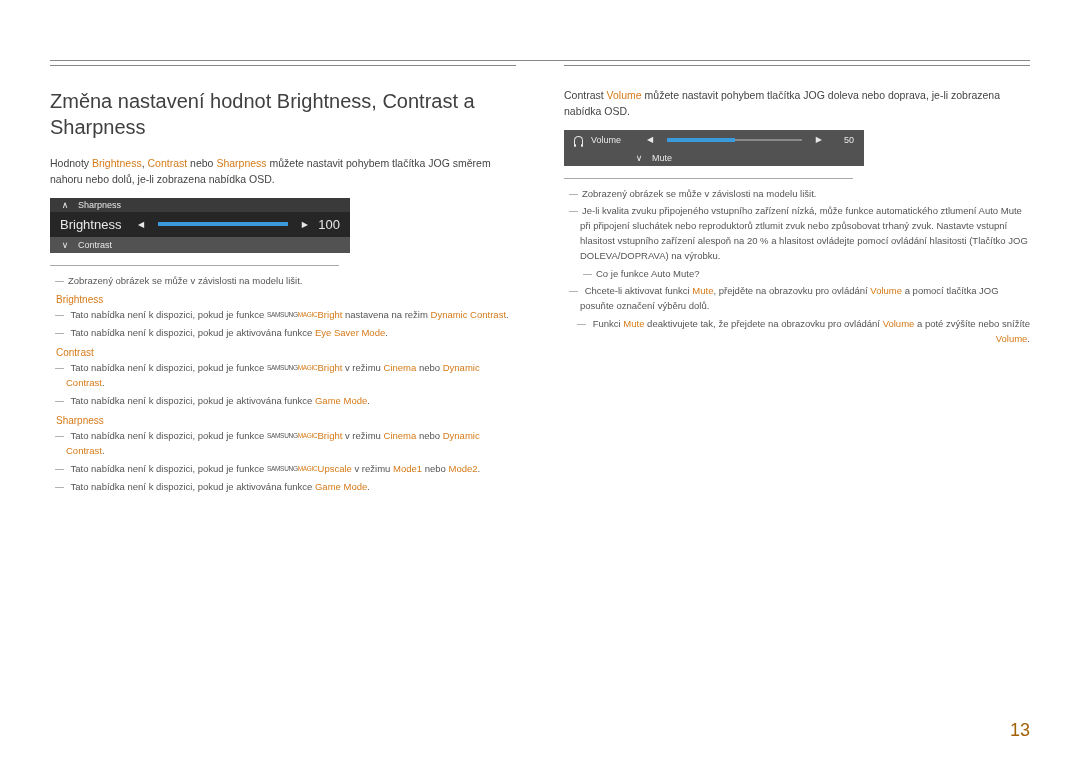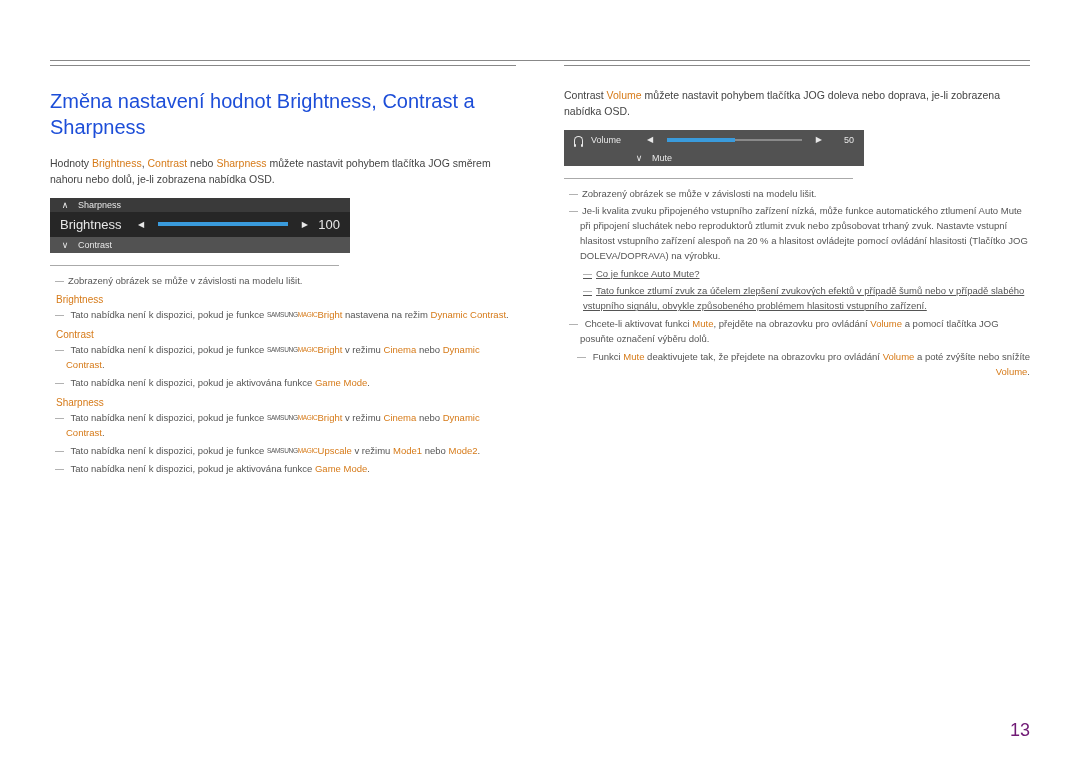--- a/index.html
+++ b/index.html
@@ -19,21 +19,21 @@
   }
   .col {
     flex: 1;
     border-top: 1px solid #888;
     margin-top: 4px;
     padding-top: 22px;
   }
   h2 {
     font-size: 20px;
     font-weight: 500;
-    color: #1d4ed8;
+    color: #404040;
     margin-bottom: 16px;
     line-height: 1.3;
   }
   .para {
     font-size: 10.5px;
     line-height: 1.5;
     color: #444;
     margin-bottom: 10px;
   }
   .orange { color: #d67a18; }
@@ -82,32 +82,32 @@
     color: #555;
     margin: 3px 0 3px 16px;
     text-indent: -11px;
   }
   .note::before {
     content: "―";
     color: #888;
     margin-right: 4px;
     font-size: 9px;
   }
-  .note.sub { margin-left: 30px; text-decoration: underline; }
+  .note.sub { margin-left: 30px; }
   .subhead {
     font-size: 10px;
     color: #d67a18;
     margin: 6px 0 3px 6px;
   }
   .pagenum {
     position: absolute;
     bottom: 22px;
     right: 50px;
     font-size: 18px;
-    color: #701a75;
+    color: #a16207;
   }
   .headphone {
     display:inline-block;
     width:9px; height:9px;
     border:1.3px solid #e8e8e8;
     border-bottom:none;
     border-radius: 6px 6px 0 0;
     position:relative;
     top:1px;
   }
@@ -154,20 +154,23 @@
       </div>
     </div>
 
     <hr class="thin">
 
     <p class="note">Zobrazený obrázek se může v závislosti na modelu lišit.</p>
 
     <p class="subhead">Brightness</p>
     <p class="note">
       <span>Tato nabídka není k dispozici, pokud je funkce </span><span class="tiny">SAMSUNG</span><span class="orange"><span class="tiny">MAGIC</span><span>Bright</span></span><span> nastavena na režim </span><span class="orange">Dynamic Contrast</span><span>.</span>
+    </p>
+    <p class="note">
+      <span>Tato nabídka není k dispozici, pokud je aktivována funkce </span><span class="orange">Eye Saver Mode</span><span>.</span>
     </p>
 
     <p class="subhead">Contrast</p>
     <p class="note">
       <span>Tato nabídka není k dispozici, pokud je funkce </span><span class="tiny">SAMSUNG</span><span class="orange"><span class="tiny">MAGIC</span><span>Bright</span></span><span> v režimu </span><span class="orange">Cinema</span><span> nebo </span><span class="orange">Dynamic Contrast</span><span>.</span>
     </p>
     <p class="note">
       <span>Tato nabídka není k dispozici, pokud je aktivována funkce </span><span class="orange">Game Mode</span><span>.</span>
     </p>
 
@@ -204,21 +207,20 @@
         <span class="icon">∨</span>
         <span>Mute</span>
       </div>
     </div>
 
     <hr class="thin">
 
     <p class="note">Zobrazený obrázek se může v závislosti na modelu lišit.</p>
     <p class="note">Je-li kvalita zvuku připojeného vstupního zařízení nízká, může funkce automatického ztlumení Auto Mute při připojení sluchátek nebo reproduktorů ztlumit zvuk nebo způsobovat trhaný zvuk. Nastavte vstupní hlasitost vstupního zařízení alespoň na 20 % a hlasitost ovládejte pomocí ovládání hlasitosti (Tlačítko JOG DOLEVA/DOPRAVA) na výrobku.</p>
     <p class="note sub">Co je funkce Auto Mute?</p>
-    <p class="note sub" style="text-indent:0; margin-left:19px;">Tato funkce ztlumí zvuk za účelem zlepšení zvukových efektů v případě šumů nebo v případě slabého vstupního signálu, obvykle způsobeného problémem hlasitosti vstupního zařízení.</p>
     <p class="note">
       <span>Chcete-li aktivovat funkci </span><span class="orange">Mute</span><span>, přejděte na obrazovku pro ovládání </span><span class="orange">Volume</span><span> a pomocí tlačítka JOG posuňte označení výběru dolů.</span>
     </p>
     <p class="note" style="text-indent:0; margin-left:5px;text-align:right;">
       <span>Funkci </span><span class="orange">Mute</span><span> deaktivujete tak, že přejdete na obrazovku pro ovládání </span><span class="orange">Volume</span><span> a poté zvýšíte nebo snížíte </span><span class="orange">Volume</span><span>.</span>
     </p>
   </div>
 </div>
 
 <div class="pagenum">13</div>

